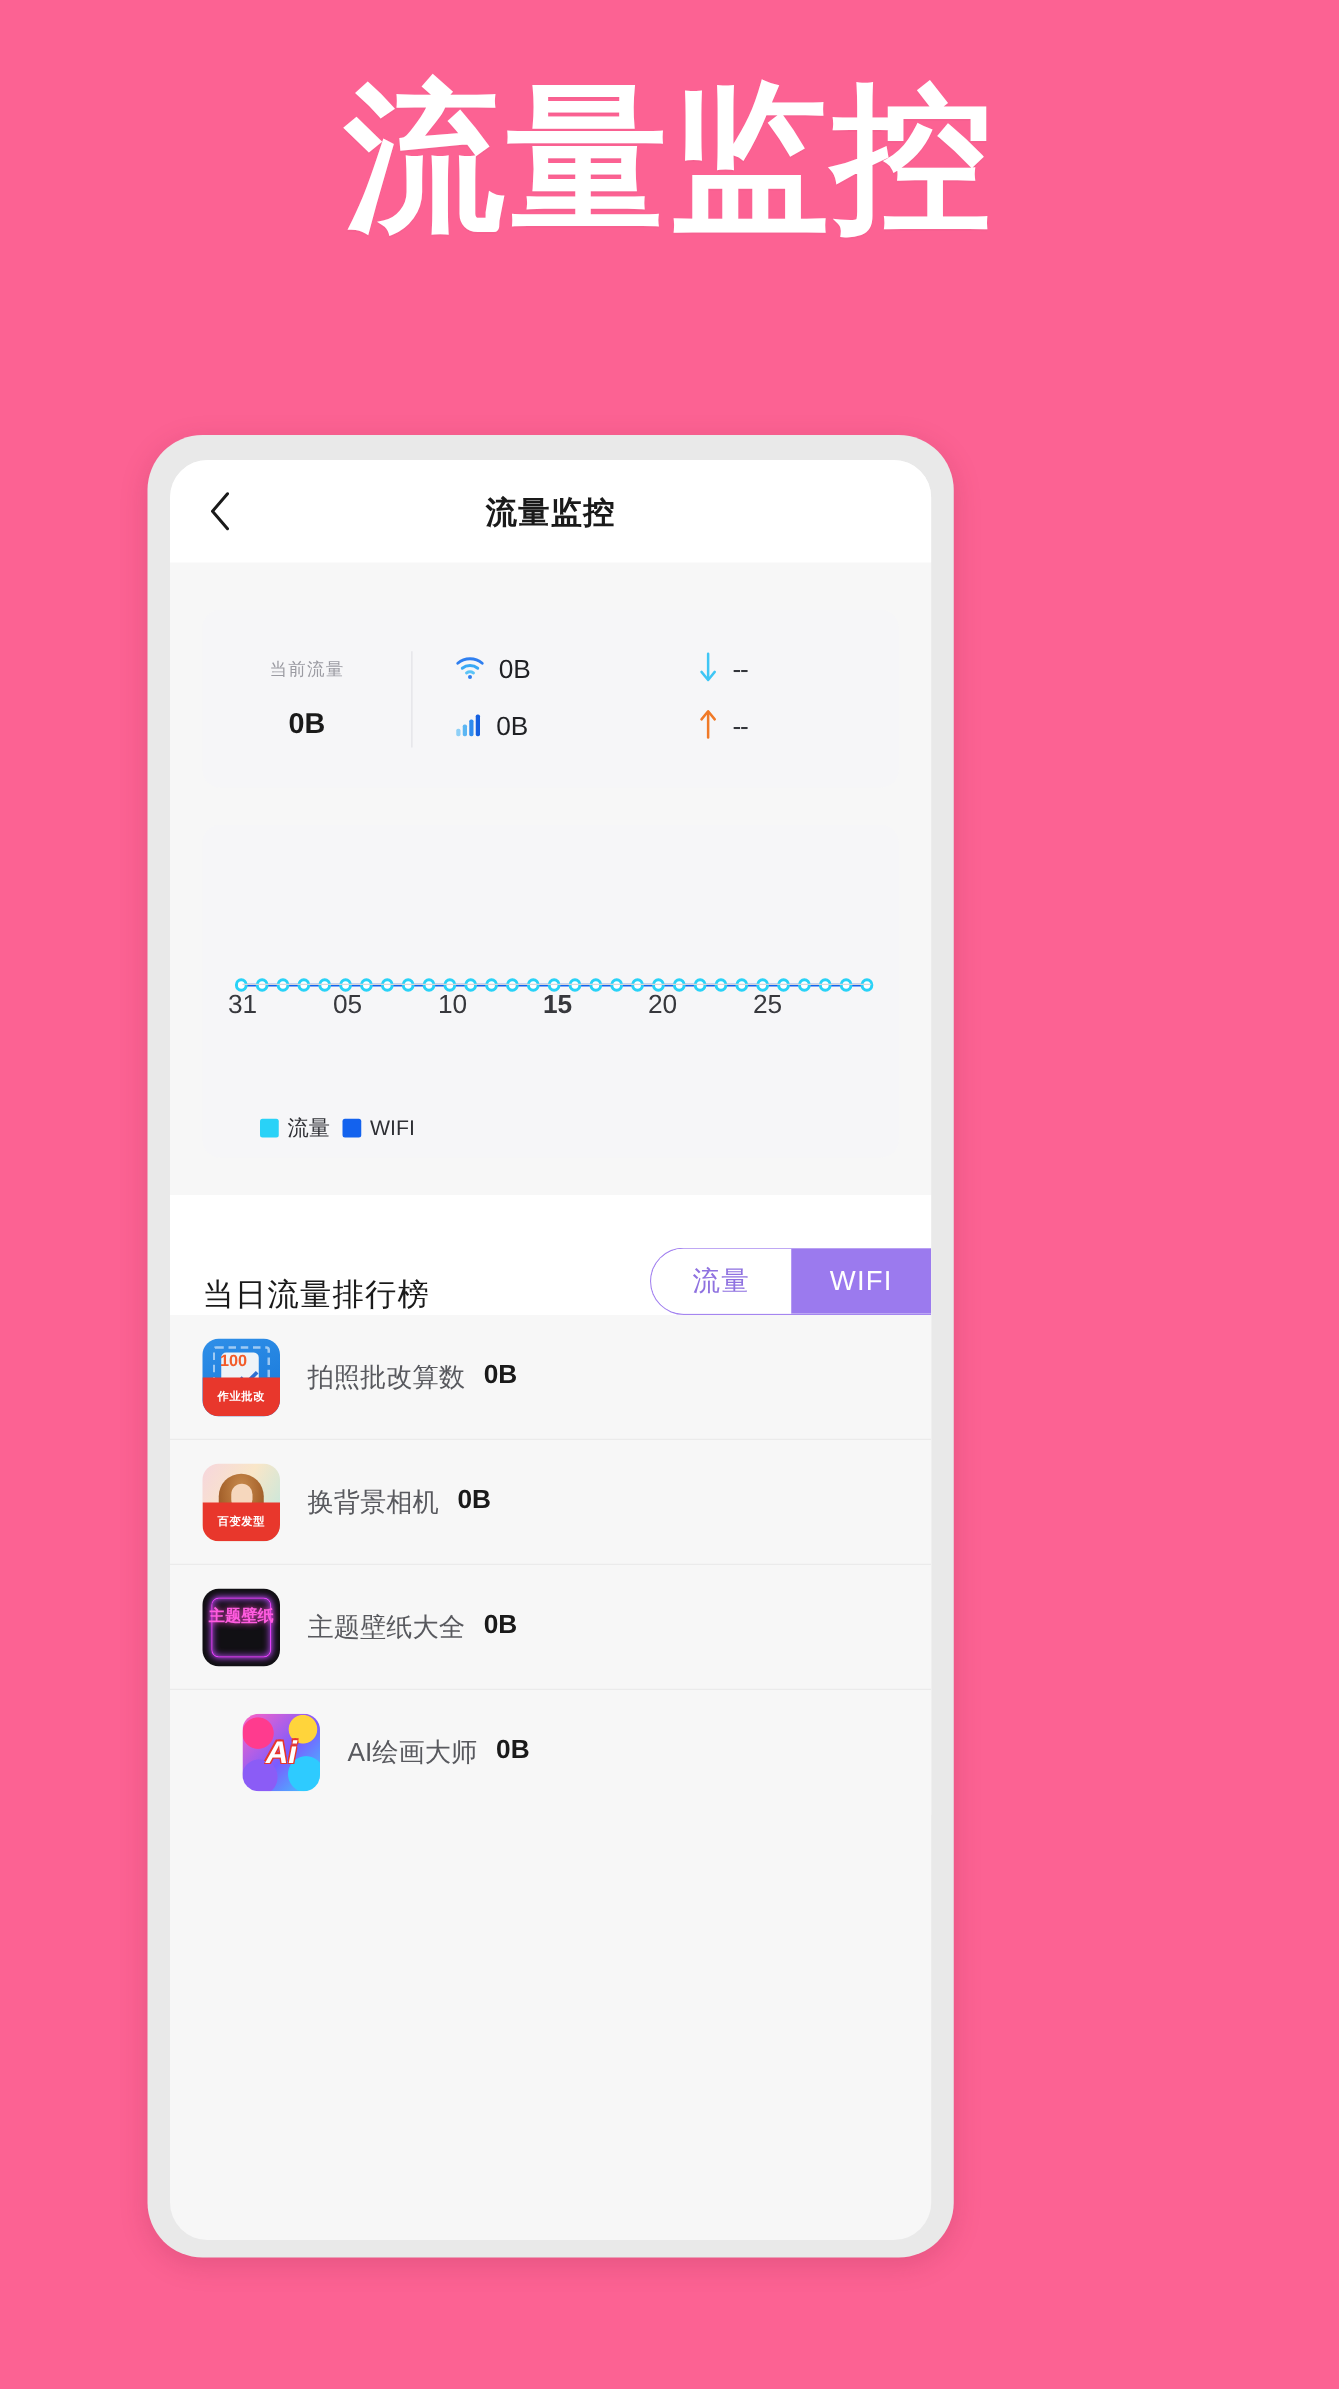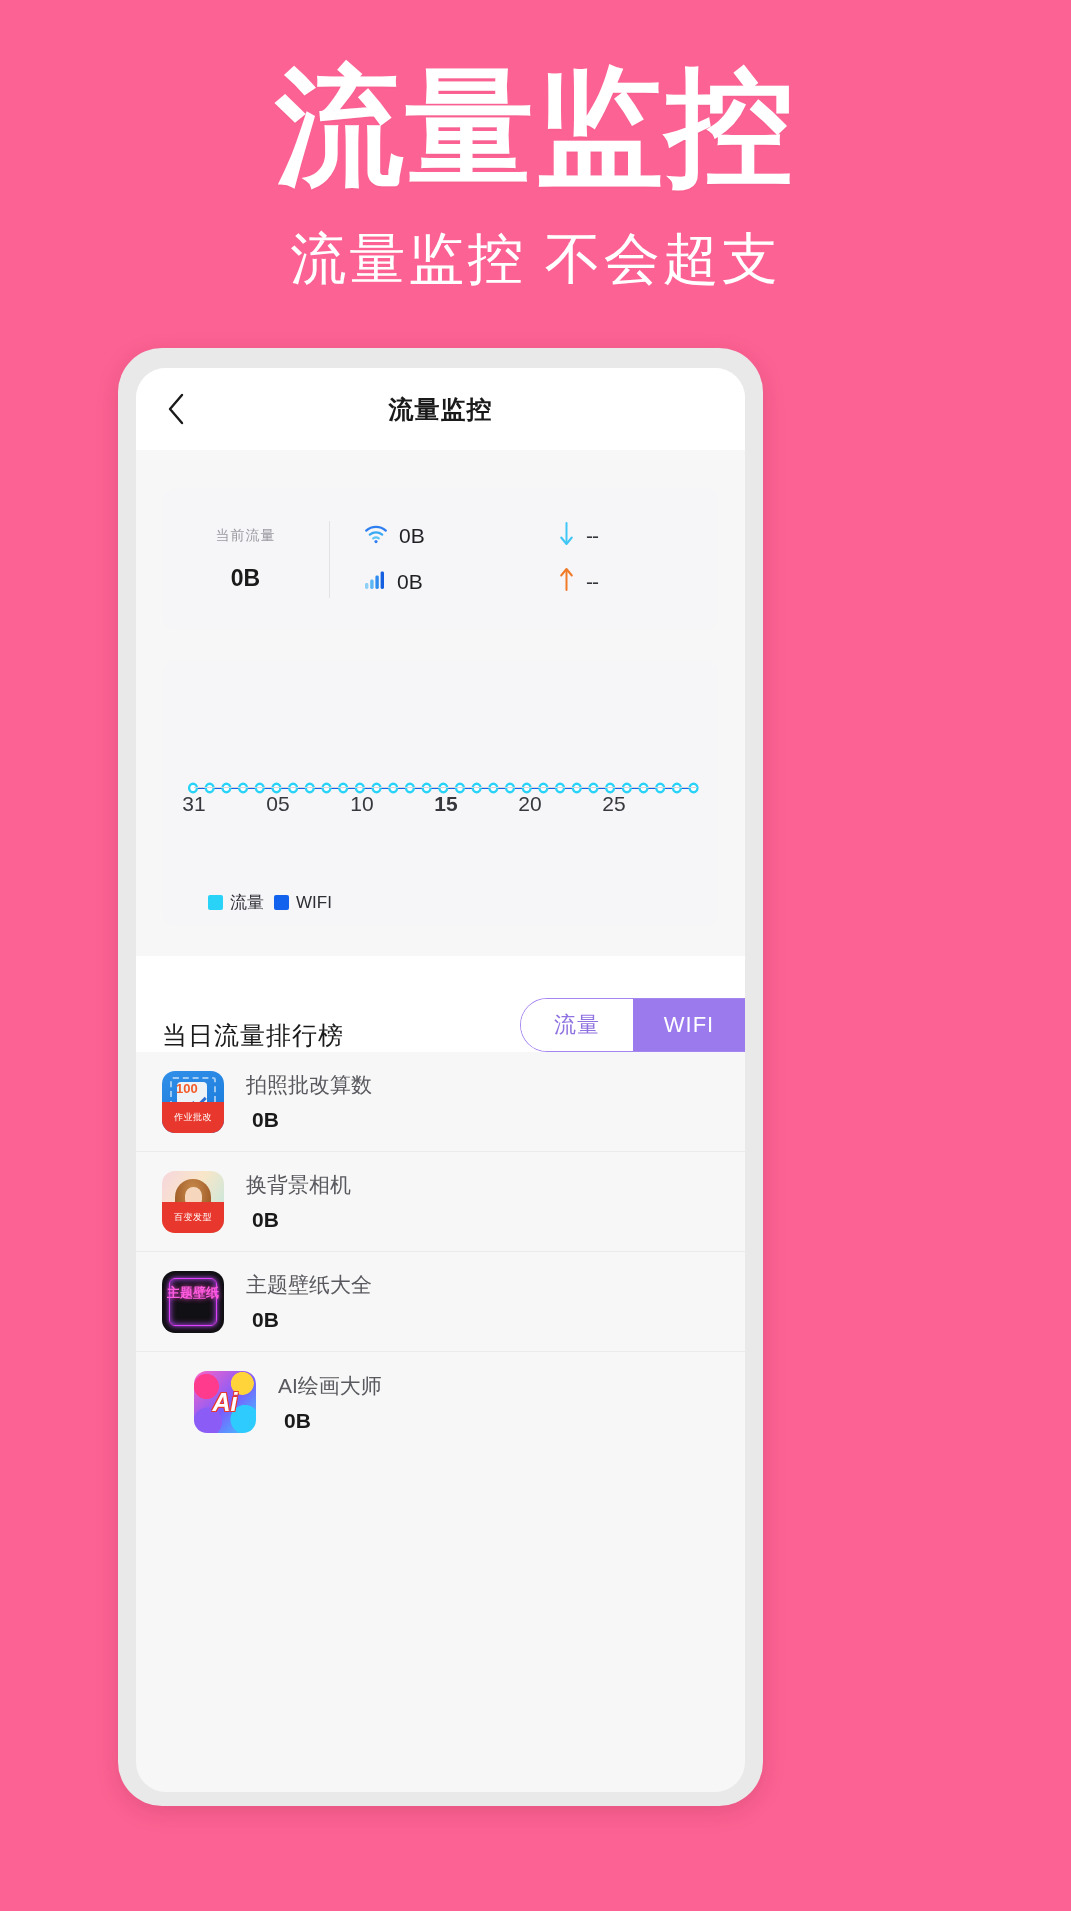--- a/index.html
+++ b/index.html
@@ -207,32 +207,32 @@
     border-bottom: 1px solid #ebebeb;
   }
   .app-row:last-child { border-bottom: none; }
   .app-icon {
     width: 62px; height: 62px;
     border-radius: 13px;
     flex: 0 0 62px;
     position: relative;
     overflow: hidden;
   }
-  .app-meta { display: flex; flex-direction: column; justify-content: center; gap: 9px; }
+  .app-meta { display: flex; flex-direction: row; justify-content: center; gap: 9px; }
   .app-name { font-size: 21px; color: #58595e; }
   .app-size { font-size: 21px; color: #1a1a1a; font-weight: 700; padding-left: 6px; }
 
   
   .ic-banner {
     position: absolute; left: 0; right: 0; bottom: 0;
     height: 31px;
     background: #e8372c;
     color: #fff;
     font-size: 9px;
-    font-weight: 400;
+    font-weight: 700;
     display: flex; align-items: center; justify-content: center;
     letter-spacing: 0.5px;
   }
   .ic-homework { background: linear-gradient(160deg,#2f8fe8,#1676d8); }
   .ic-homework .sheet {
     position: absolute; left: 15px; top: 11px; width: 30px; height: 30px;
     background: #eef3f7; border-radius: 4px;
   }
   .ic-homework .hundred {
     position: absolute; left: 14px; top: 10px;
@@ -284,21 +284,20 @@
     font-size: 25px; font-weight: 700; font-style: italic;
     color: #ffffff;
     text-shadow: 1px 1px 0 #e8372c, -1px -1px 0 #e8372c, 1px -1px 0 #e8372c, -1px 1px 0 #e8372c;
   }
 </style>
 </head>
 <body>
 
 <div class="promo">
   <div class="promo-title">流量监控</div>
-  <div class="promo-sub">流量监控 不会超支</div>
 </div>
 
 <div class="phone-frame">
   <div class="phone-screen">
 
     <div class="app-header">
       <div class="back-btn">
         <span>
           <svg width="22" height="34" viewBox="0 0 22 34" fill="none">
             <path d="M17 3 L5 17 L17 31" stroke="#1a1a1a" stroke-width="2.4" stroke-linecap="round" stroke-linejoin="round"></path>

